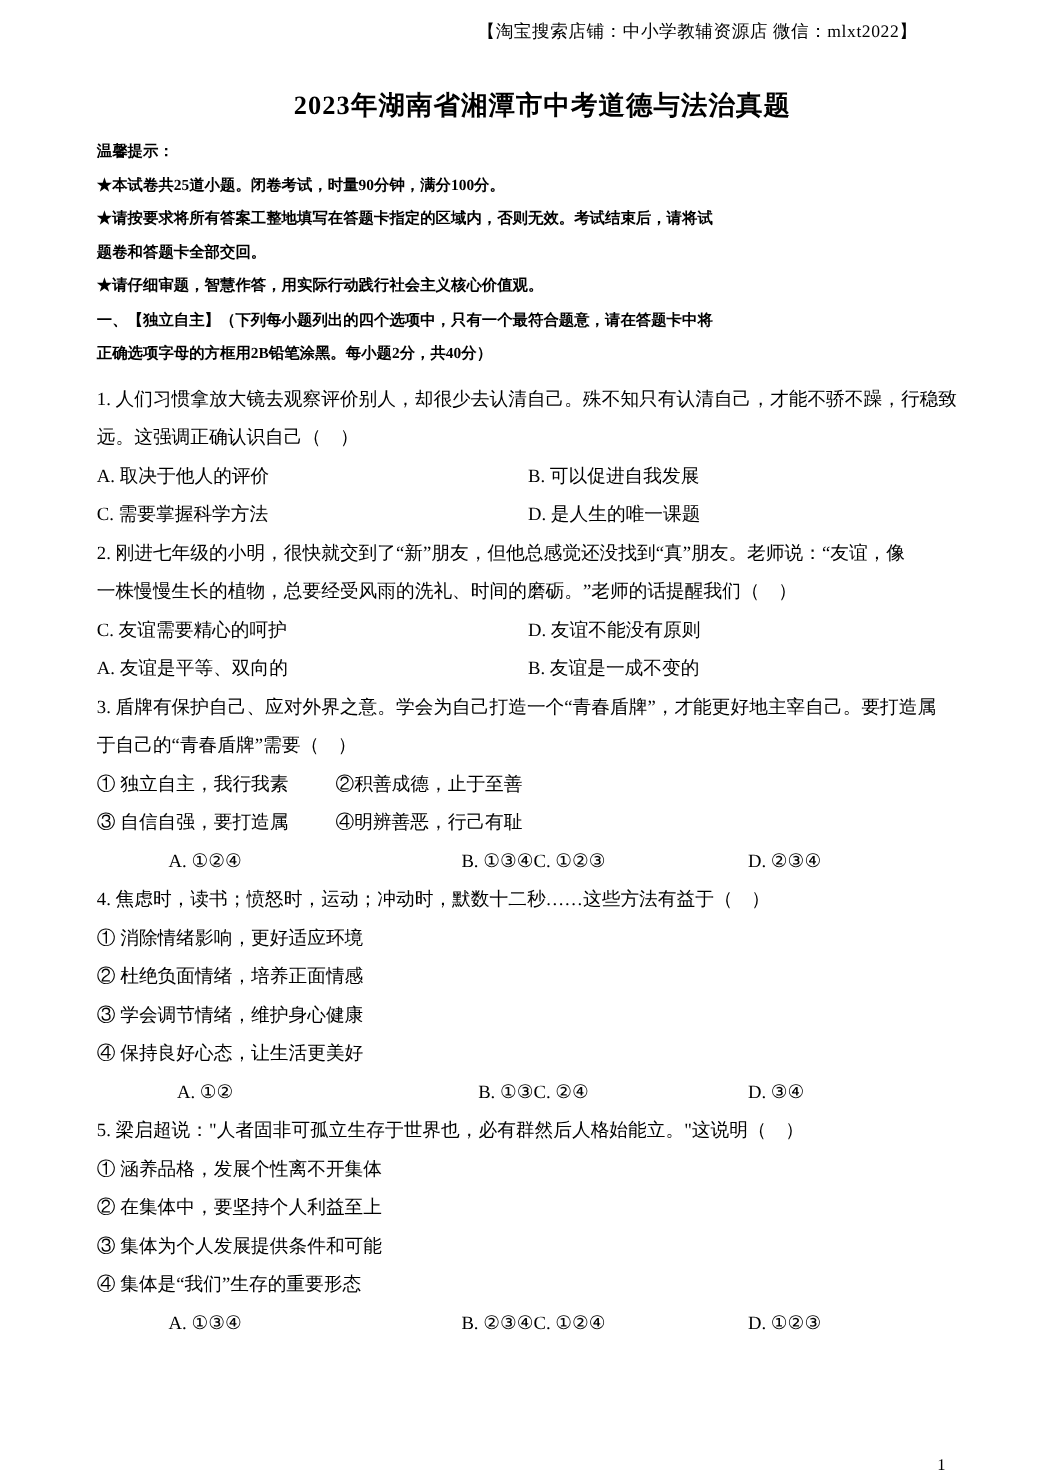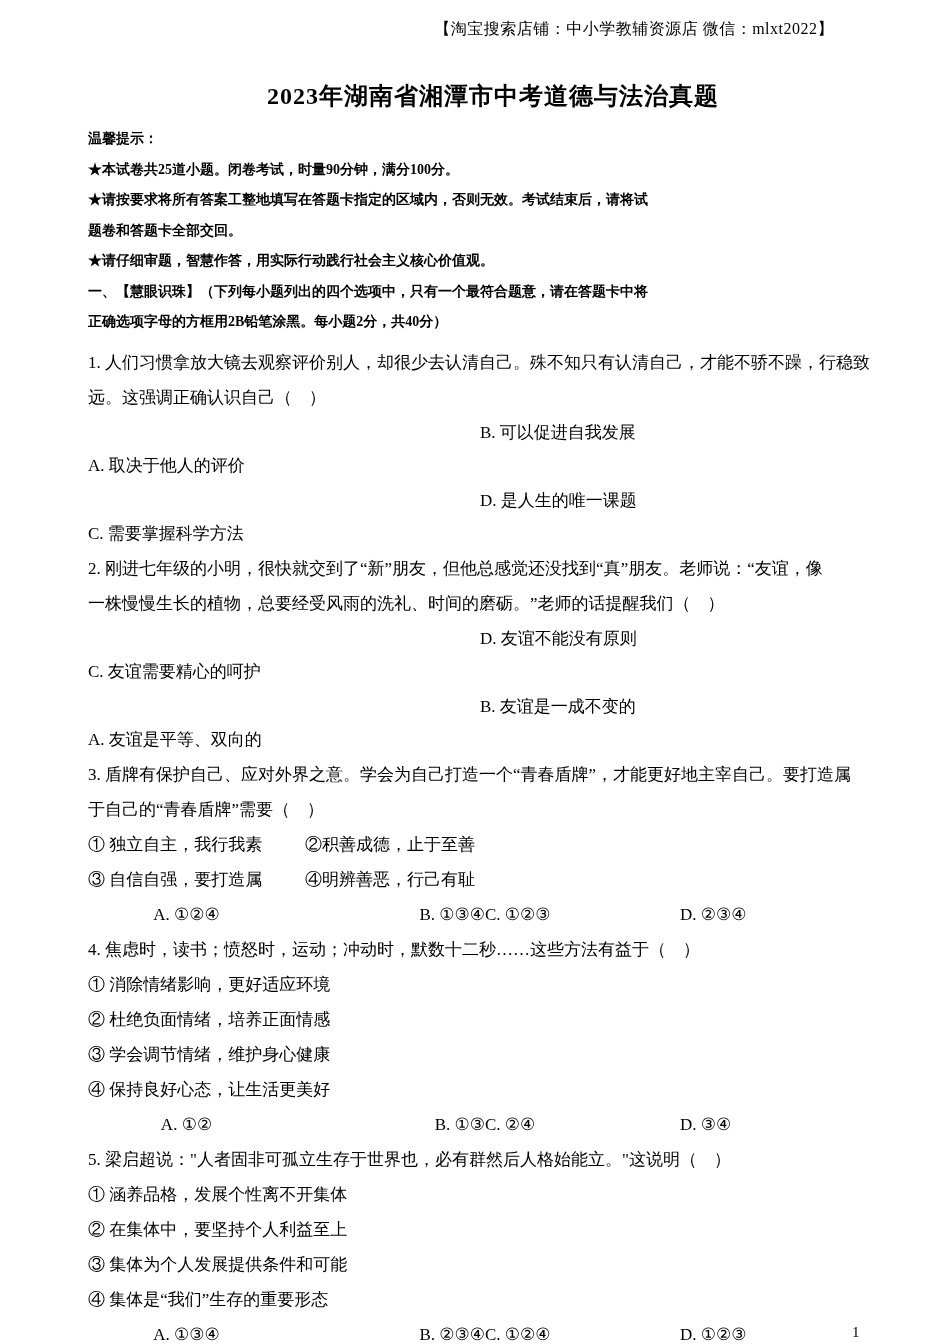--- a/index.html
+++ b/index.html
@@ -48,21 +48,21 @@
   .questions-block {
     position: absolute;
     top: 345px;
     left: 88px;
     width: 782px;
     font-size: 17px;
     line-height: 35px;
   }
   .questions-block p { margin: 0; }
   .row { display: flex; }
-  .col-half { width: 392px; flex-shrink: 0; margin-top: 33px; }
+  .col-half { width: 392px; flex-shrink: 0; }
   .col-sub  { width: 217px; flex-shrink: 0; }
   .cw1 { width: 197px; flex-shrink: 0; text-align: center; }
   .cw2 { width: 200px; flex-shrink: 0; text-align: right; }
   .cw3 { width: 195px; flex-shrink: 0; }
   .page-number {
     position: absolute;
     top: 1324px;
     left: 852px;
     font-size: 15px;
   }
@@ -75,21 +75,21 @@
   <div class="header-note">【淘宝搜索店铺：中小学教辅资源店 微信：mlxt2022】</div>
 
   <h1 class="exam-title">2023年湖南省湘潭市中考道德与法治真题</h1>
 
   <div class="notice-block">
     <p>温馨提示：</p>
     <p>★本试卷共25道小题。闭卷考试，时量90分钟，满分100分。</p>
     <p>★请按要求将所有答案工整地填写在答题卡指定的区域内，否则无效。考试结束后，请将试</p>
     <p>题卷和答题卡全部交回。</p>
     <p>★请仔细审题，智慧作答，用实际行动践行社会主义核心价值观。</p>
-    <p>一、【慧眼识珠】（下列每小题列出的四个选项中，只有一个最符合题意，请在答题卡中将</p>
+    <p>一、【独立自主】（下列每小题列出的四个选项中，只有一个最符合题意，请在答题卡中将</p>
     <p>正确选项字母的方框用2B铅笔涂黑。每小题2分，共40分）</p>
   </div>
 
   <div class="questions-block">
 
     <div>
       <p>1. 人们习惯拿放大镜去观察评价别人，却很少去认清自己。殊不知只有认清自己，才能不骄不躁，行稳致</p>
       <p>远。这强调正确认识自己（　）</p>
       <div class="row">
         <span class="col-half">A. 取决于他人的评价</span>

